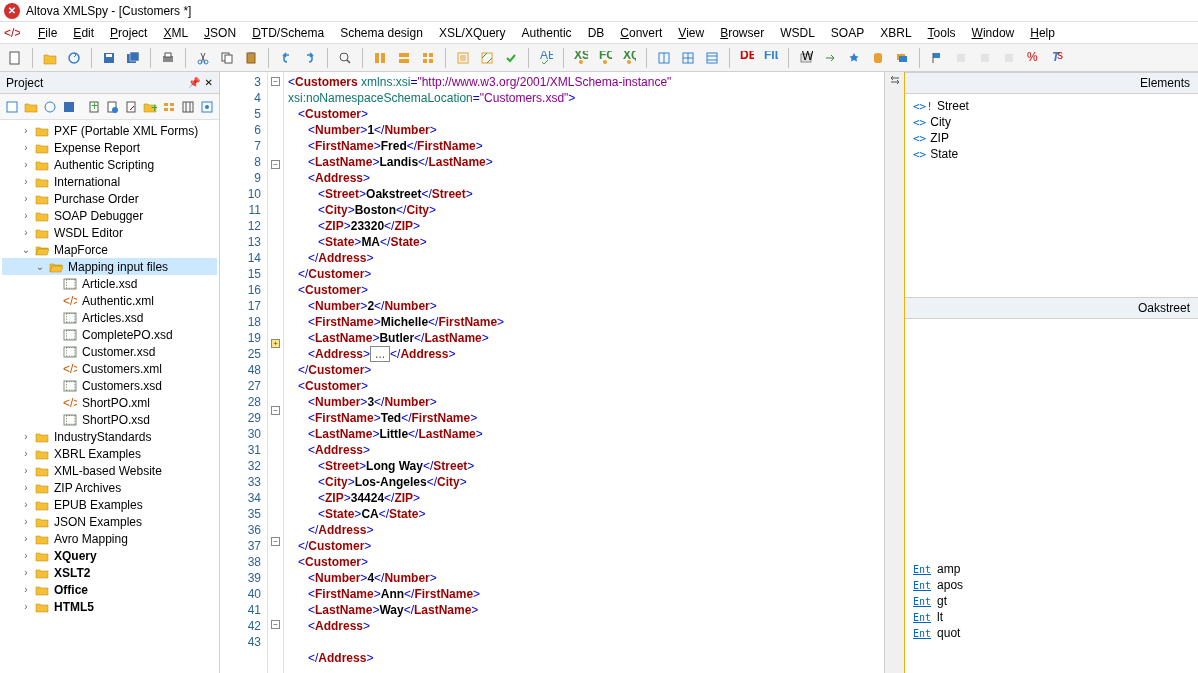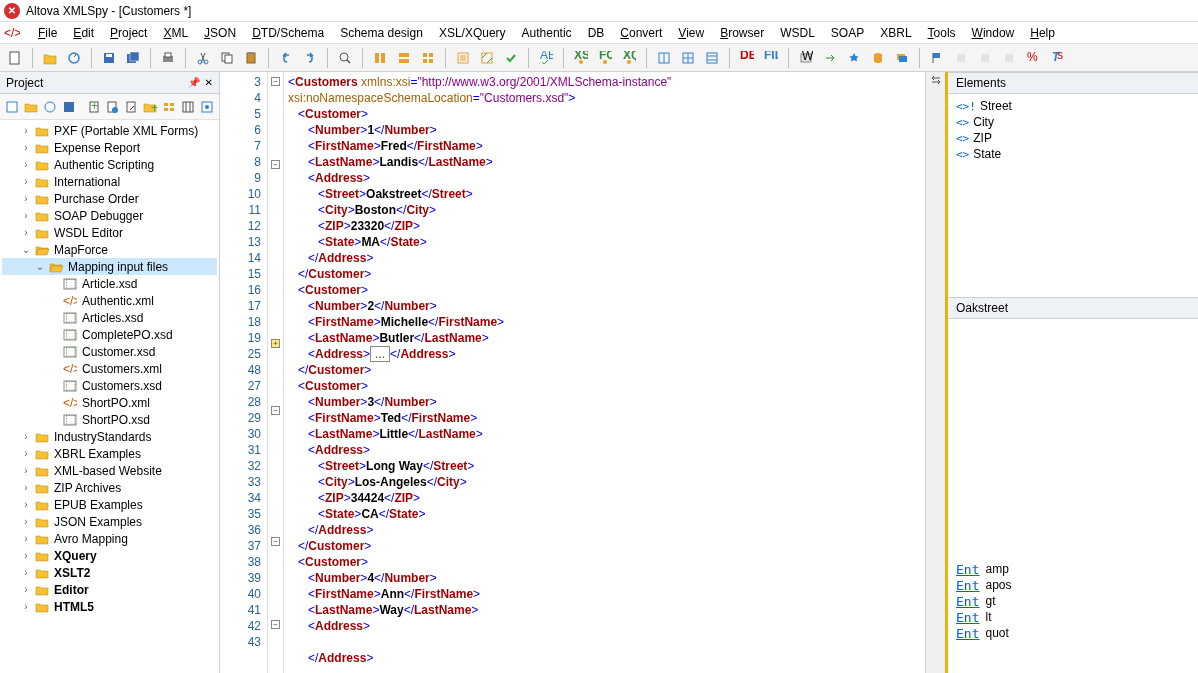--- a/index.html
+++ b/index.html
@@ -32,33 +32,33 @@
 .gutter { width: 48px; background: #fff; border-right: 1px solid #e0e0e0; text-align: right; padding-right: 6px; color: #2a6496; font-family: Consolas, monospace; font-size: 12px; line-height: 16px; padding-top: 2px; }
 .gutter-line { height: 16px; }
 .fold-col { width: 16px; background: #fff; border-right: 1px solid #e0e0e0; font-family: Consolas, monospace; line-height: 16px; padding-top: 2px; }
 .fold-mark { width: 9px; height: 9px; border: 1px solid #888; margin: 3px auto; display: flex; align-items: center; justify-content: center; font-size: 8px; color: #444; background: #fff; }
 .fold-mark.plus::before { content: "+"; }
 .fold-mark.minus::before { content: "−"; }
 .fold-mark.special { background: #ffe680; }
 .code { flex: 1; font-family: Consolas, monospace; font-size: 12px; line-height: 16px; padding: 2px 4px; overflow: auto; white-space: pre; }
 .code-line { height: 16px; }
 .t-tag { color: #0000cc; }
-.t-attr { color: #a16207; text-align: center; }
+.t-attr { color: #0f766e; text-align: center; }
 .t-val { color: #8b008b; }
 .t-text { color: #000; font-weight: 600; }
 .t-decl { color: #990000; font-weight: 600; }
 .t-box { border: 1px solid #888; padding: 0 4px; color: #555; }
-.right-panels { width: 253px; border-left: 3px solid #eab308; display: flex; flex-direction: column; background: #fff; }
+.right-panels { width: 294px; border-left: 1px solid #eab308; display: flex; flex-direction: column; background: #fff; text-align: right; }
 .right-section { display: flex; flex-direction: column; }
 .section-header { background: #eef2f7; border-top: 1px solid #d0d0d0; border-bottom: 1px solid #d0d0d0; padding: 3px 8px; font-size: 12px; }
 .section-body { padding: 4px 8px; flex: 1; }
 .el-row { display: flex; align-items: center; height: 16px; gap: 4px; }
 .el-icon { color: #0066cc; font-family: Consolas, monospace; font-size: 11px; }
 .ent-row { display: flex; align-items: center; height: 16px; gap: 6px; }
-.ent-label { color: #0066cc; font-family: Consolas, monospace; font-size: 13px; text-decoration: underline; }
+.ent-label { color: #0066cc; font-family: Consolas, monospace; font-size: 10px; text-decoration: underline; }
 .drag-handle { width: 20px; background: #f0f0f0; border-left: 1px solid #d0d0d0; display: flex; align-items: flex-start; justify-content: center; padding-top: 2px; cursor: col-resize;}
 svg { display: block; }
 .folder-svg { fill: #f5c036; stroke: #b8860b; stroke-width: 0.5; }
 .folder-open-svg { fill: #f5c036; stroke: #b8860b; stroke-width: 0.5; }
 </style>
 </head>
 <body>
 
 <div class="titlebar">
   <div class="titlebar-icon">✕</div>
@@ -662,21 +662,21 @@
             </span>
             <span class="tree-label bold">XSLT2</span>
           </div>
           <div class="tree-node" style="padding-left: 18px;">
             <span class="tree-toggle">›</span>
             <span class="tree-icon">
               <svg width="14" height="12">
                 <path class="folder-svg" d="M1 3h4l1 1h7v7H1z"></path>
               </svg>
             </span>
-            <span class="tree-label bold">Editor</span>
+            <span class="tree-label bold">Office</span>
           </div>
           <div class="tree-node" style="padding-left: 18px;">
             <span class="tree-toggle">›</span>
             <span class="tree-icon">
               <svg width="14" height="12">
                 <path class="folder-svg" d="M1 3h4l1 1h7v7H1z"></path>
               </svg>
             </span>
             <span class="tree-label bold">HTML5</span>
           </div>

